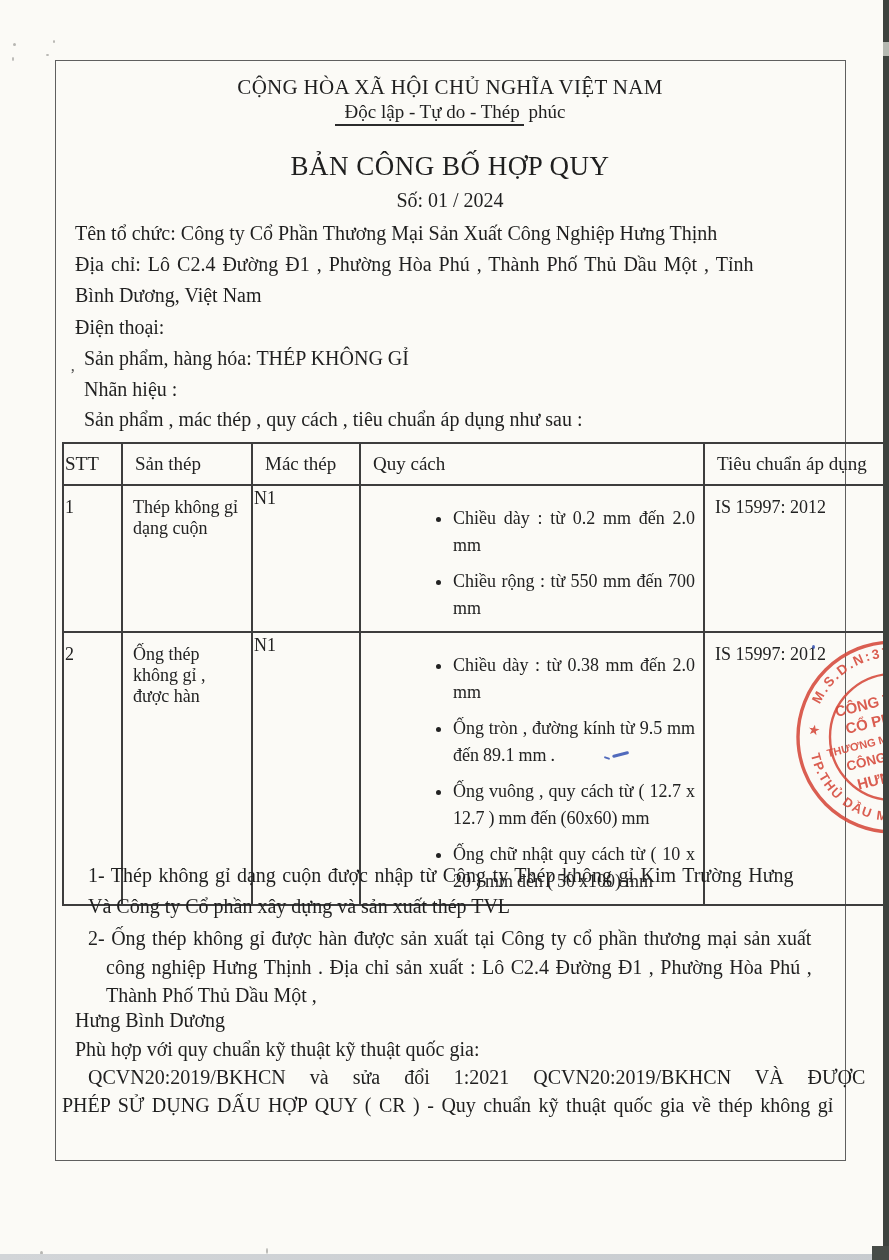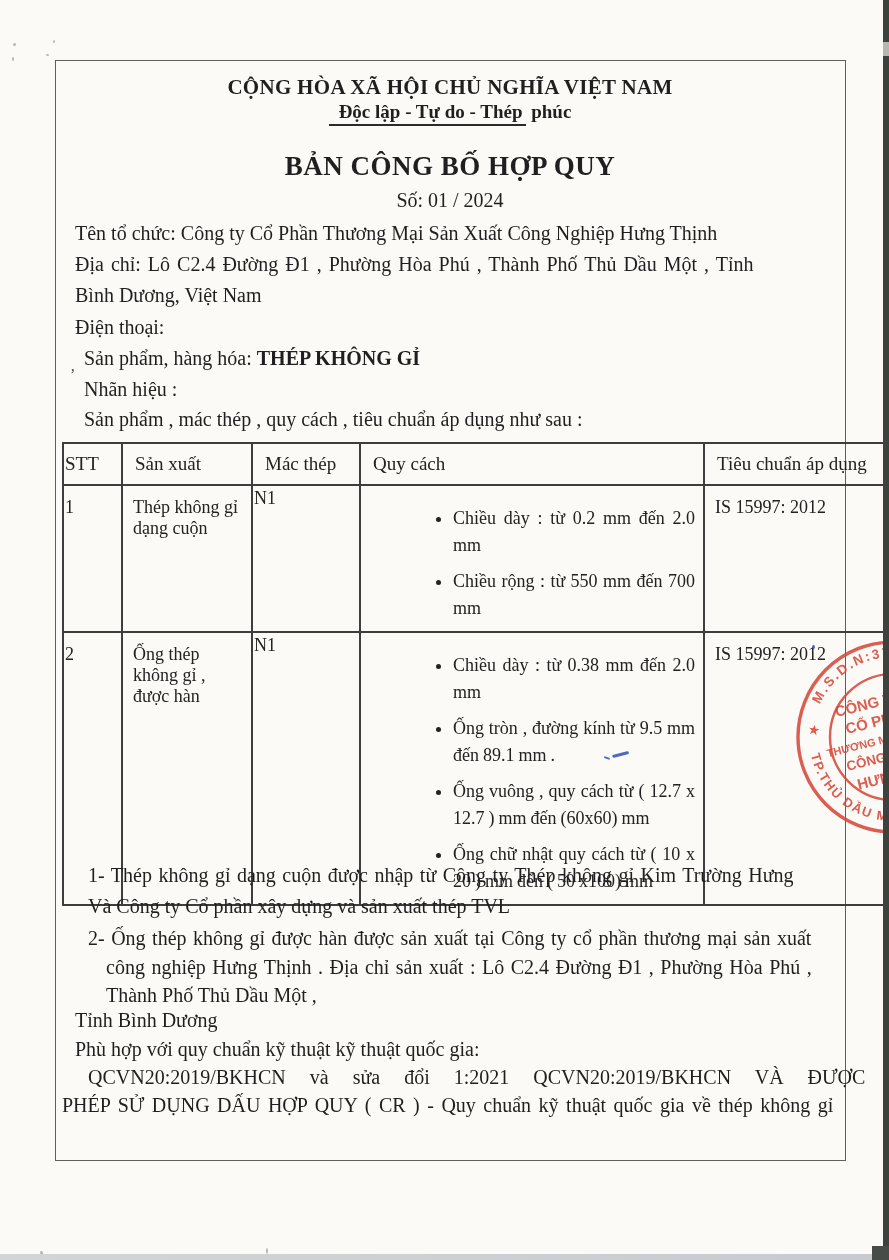--- a/index.html
+++ b/index.html
@@ -4,21 +4,21 @@
 <style>
   html,body{margin:0;padding:0}
   body{
     width:889px;height:1260px;position:relative;overflow:hidden;
     background:#fbfaf6;
     font-family:"Liberation Serif","DejaVu Serif",serif;
     color:#1f1f1f;
   }
   .abs{position:absolute}
   .center{left:55px;width:790px;text-align:center}
-  .b{font-weight:bold}
+  .b{font-weight:normal}
   
   #frame{left:55px;top:60px;width:789px;height:1099px;border:1.5px solid #5f5f5f}
   
   #hdr1{top:75px;font-size:21px;letter-spacing:.3px}
   #motto{top:101px;font-size:19px}
   #motto .ul{display:inline-block;border-bottom:2.2px solid #2b2b2b;padding:0 4px 1px 10px}
   #title{top:151px;font-size:27px;letter-spacing:.5px}
   #soline{top:189px;font-size:20px}
   
   .line{font-size:20px;white-space:nowrap}
@@ -82,21 +82,21 @@
 <div id="addr2" class="abs line">Bình Dương, Việt Nam</div>
 <div id="phone" class="abs line">Điện thoại:</div>
 <div id="product" class="abs line"><span>Sản phẩm, hàng hóa: </span><span class="b">THÉP KHÔNG GỈ</span></div>
 <div id="brand" class="abs line">Nhãn hiệu :</div>
 <div id="intro" class="abs line">Sản phẩm , mác thép , quy cách , tiêu chuẩn áp dụng như sau :</div>
 
 <table id="spec-table">
   <tbody>
       <tr>
     <th class="c" style="width:55px">STT</th>
-    <th style="width:116px">Sản xuất</th>
+    <th style="width:116px">Sản thép</th>
     <th style="width:94px">Mác thép</th>
     <th style="width:330px">Quy cách</th>
     <th style="width:181px">Tiêu chuẩn áp dụng</th>
   </tr>
   <tr class="r1">
     <td class="stt">1</td>
     <td class="sp">Thép không gỉ dạng cuộn</td>
     <td class="mt">N1</td>
     <td class="qc">
       <ul>
@@ -121,21 +121,21 @@
     <td class="tc">IS 15997: 2012</td>
   </tr>
 </tbody>
   </table>
 
 <div id="n1l1" class="abs line">1-  Thép không gỉ dạng cuộn được nhập từ Công ty Thép không gỉ Kim Trường Hưng</div>
 <div id="n1l2" class="abs line">Và Công ty Cổ phần xây dựng và sản xuất thép TVL</div>
 <div id="n2l1" class="abs line">2-  Ống thép không gỉ được hàn được sản xuất tại Công ty cổ phần thương mại sản xuất</div>
 <div id="n2l2" class="abs line">công nghiệp Hưng Thịnh . Địa chỉ sản xuất : Lô C2.4 Đường Đ1 , Phường Hòa Phú ,</div>
 <div id="n2l3" class="abs line">Thành Phố Thủ Dầu Một ,</div>
-<div id="prov" class="abs line">Tỉnh Bình Dương</div>
+<div id="prov" class="abs line">Hưng Bình Dương</div>
 <div id="conf" class="abs line">Phù hợp với quy chuẩn kỹ thuật kỹ thuật quốc gia:</div>
 <div id="std1" class="abs line">QCVN20:2019/BKHCN và sửa đổi 1:2021 QCVN20:2019/BKHCN VÀ ĐƯỢC</div>
 <div id="std2" class="abs line">PHÉP SỬ DỤNG DẤU HỢP QUY ( CR ) -  Quy chuẩn kỹ thuật quốc gia về thép không gỉ</div>
 
 <svg id="stamp" class="abs" width="136" height="226" viewBox="0 0 136 226">
   <defs>
     <path id="arcTop" d="M 66.9 77.5 A 80 80 0 0 1 216.1 85.3"></path>
     <path id="arcBot" d="M 57.8 127.5 A 84 84 0 0 0 216.1 145.5"></path>
   </defs>
   <g stroke="#d6493b" fill="none" opacity="0.88">

